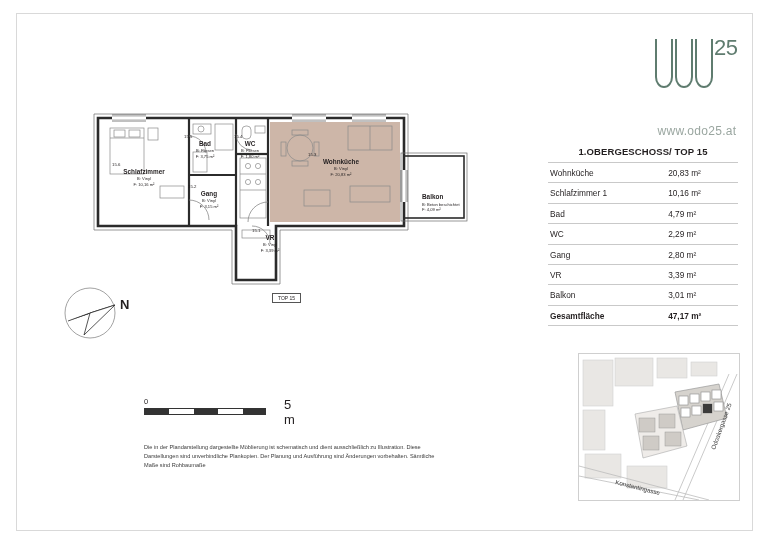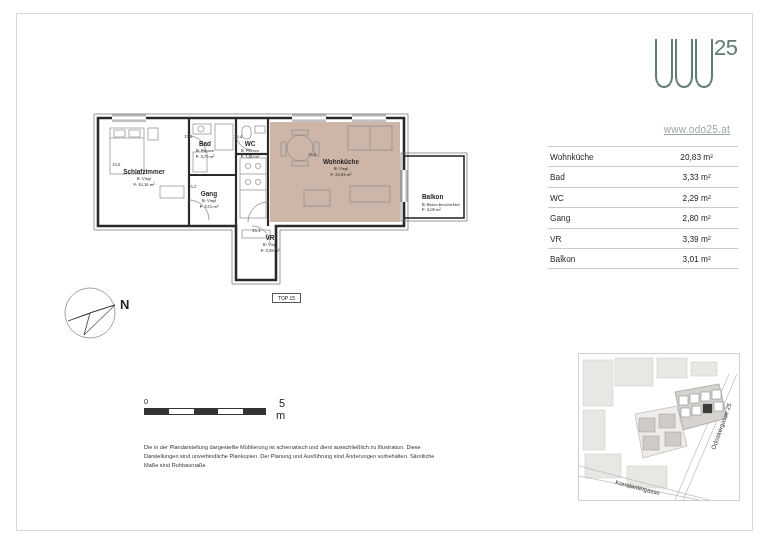--- a/index.html
+++ b/index.html
@@ -41,24 +41,23 @@
     left: 66px; top: 2px;
     font-size: 22px;
     color: #5f7c6f;
     letter-spacing: -0.5px;
   }
   .logo-url {
     position: absolute;
     left: 652px; top: 124px;
     width: 90px;
     text-align: center;
-    font-size: 10px;
+    font-size: 12px;
     color: #9aa6a0;
     letter-spacing: 0.3px;
-    text-decoration: underline;
   }
 
   
   .table-wrap {
     position: absolute;
     left: 548px; top: 146px;
     width: 190px;
   }
   .table-title {
     font-size: 9.5px;
@@ -72,21 +71,21 @@
     border-collapse: collapse;
     font-size: 8.3px;
   }
   table.area-table td {
     border-top: 1px solid #c9c9c9;
     padding: 5.1px 2px 4.3px 2px;
     white-space: nowrap;
   }
   table.area-table tr:last-child td { border-bottom: 1px solid #c9c9c9; }
   td.label { text-align: left; }
-  td.value { text-align: center; }
+  td.value { text-align: left; }
   tr.bold td { font-weight: bold; }
 
   
   .plan {
     position: absolute;
     left: 60px; top: 90px;
     width: 460px; height: 240px;
   }
 
   
@@ -116,21 +115,21 @@
     box-sizing: border-box;
     background:
       linear-gradient(to right,
         #333 0px, #333 24.4px,
         #fff 24.4px, #fff 48.8px,
         #333 48.8px, #333 73.2px,
         #fff 73.2px, #fff 97.6px,
         #333 97.6px, #333 122px);
   }
   .scale-0 { position: absolute; left: 0px; top: -11px; font-size: 7.5px; }
-  .scale-5 { position: absolute; left: 132px; top: -11px; font-size: 11px; text-align: right; }
+  .scale-5 { position: absolute; left: 140px; top: -11px; font-size: 13px; }
 
   
   .disclaimer {
     position: absolute;
     left: 144px; top: 443px;
     width: 300px;
     font-size: 5.6px;
     line-height: 1.65;
     color: #3a3a3a;
   }
@@ -178,45 +177,54 @@
         <path d="M8,6 L8,44 A8,10 0 0 0 24,44 L24,6"></path>
         <path d="M28,6 L28,44 A8,10 0 0 0 44,44 L44,6"></path>
         <path d="M48,6 L48,44 A8,10 0 0 0 64,44 L64,6"></path>
       </g>
     </svg>
     <div class="logo-num">25</div>
   </div>
   <div class="logo-url">www.odo25.at</div>
 
   <div class="table-wrap">
+    <div class="table-title">1.OBERGESCHOSS/ TOP 15</div>
     <table class="area-table">
       <tbody>
         <tr>
           <td class="label">Wohnküche</td>
           <td class="value">20,83 m²</td>
         </tr>
         <tr>
+          <td class="label">Schlafzimmer 1</td>
+          <td class="value">10,16 m²</td>
+        </tr>
+        <tr>
           <td class="label">Bad</td>
-          <td class="value">3,33 m²</td>
+          <td class="value">4,79 m²</td>
         </tr>
         <tr>
           <td class="label">WC</td>
           <td class="value">2,29 m²</td>
         </tr>
         <tr>
           <td class="label">Gang</td>
           <td class="value">2,80 m²</td>
         </tr>
         <tr>
           <td class="label">VR</td>
           <td class="value">3,39 m²</td>
         </tr>
         <tr>
           <td class="label">Balkon</td>
           <td class="value">3,01 m²</td>
+        </tr>
+        <tr class="bold">
+          <td class="label">Gesamtfläche</td>
+          <td class="value">47,17 m²</td>
         </tr>
       </tbody>
     </table>
   </div>
 
   <div class="plan">
     <svg width="460" height="240" viewBox="0 0 460 240">
 
       <g>
 

